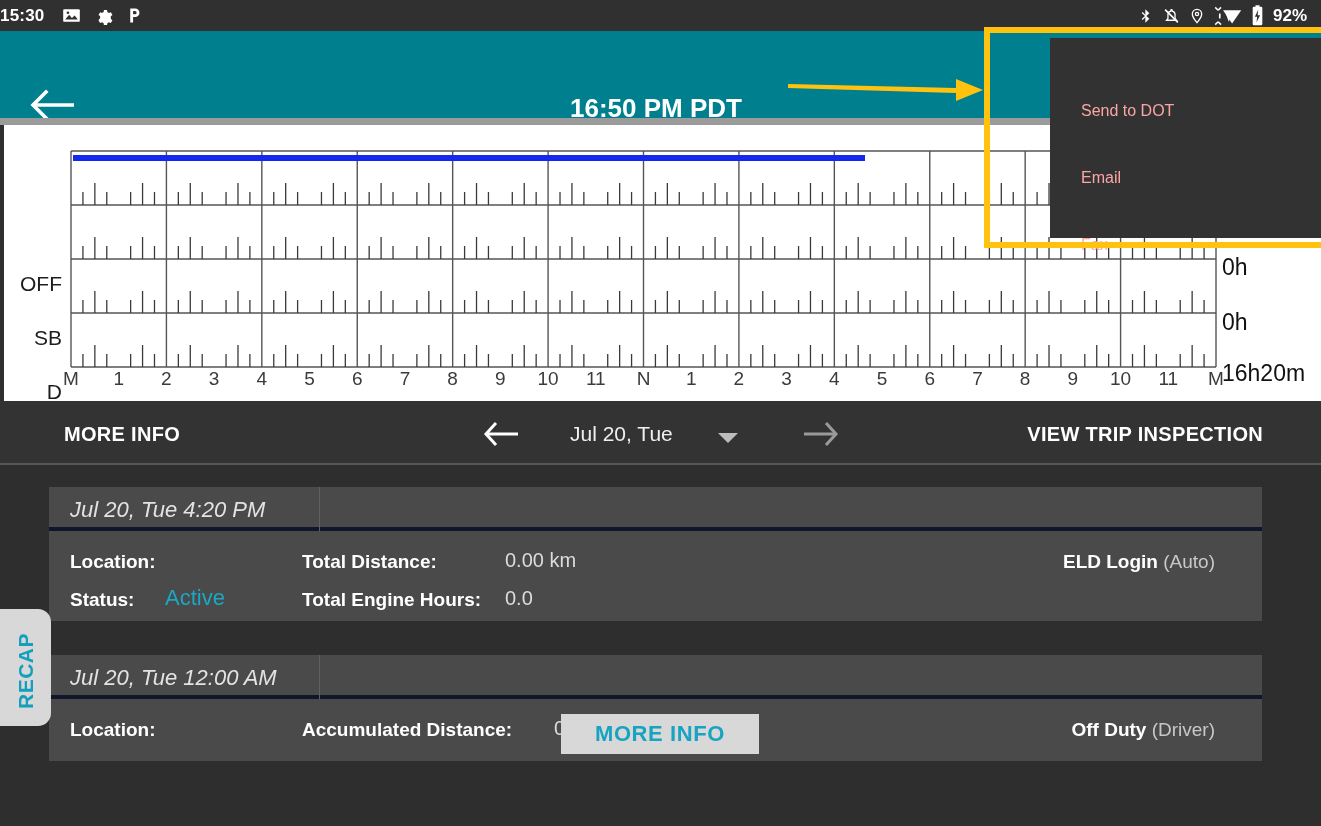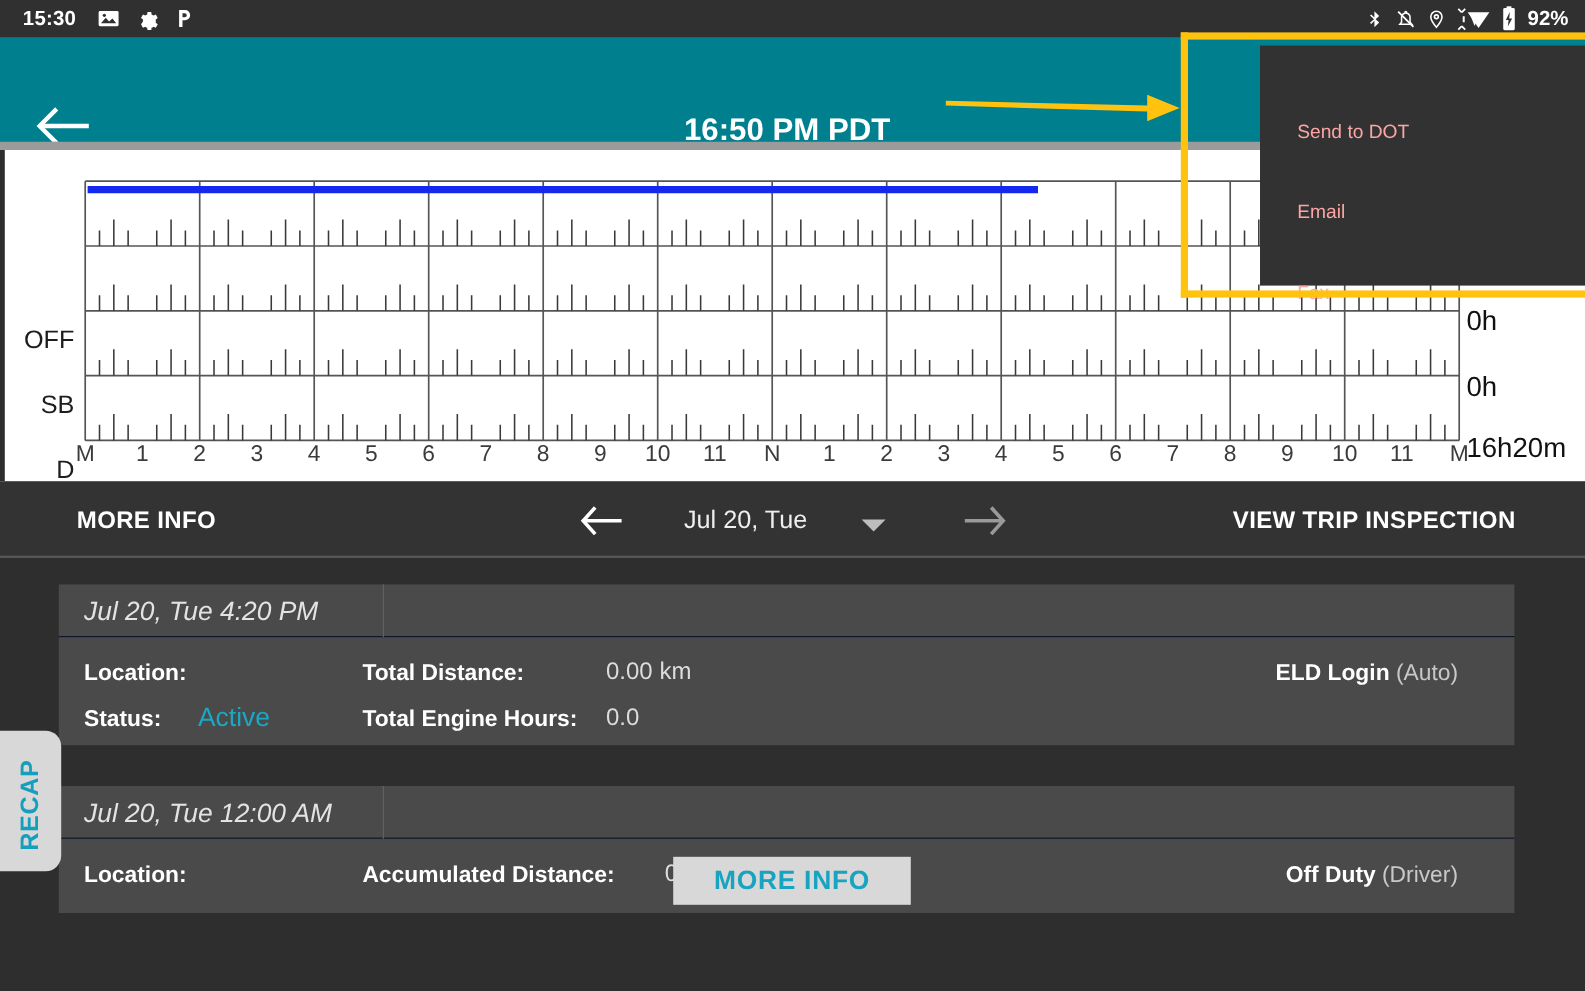--- a/index.html
+++ b/index.html
@@ -3,21 +3,21 @@
 <meta charset="utf-8">
 <style>
   * { margin:0; padding:0; box-sizing:border-box; }
   html,body{ width:1321px; height:826px; overflow:hidden; background:#2e2e2e;
     font-family:"Liberation Sans", sans-serif; }
   #app{ position:relative; width:1321px; height:826px; background:#2e2e2e; }
 
   
   .statusbar{ position:absolute; left:0; top:0; width:1321px; height:31px;
     background:#303030; display:flex; align-items:center; color:#fff; }
-  .sb-time{ font-size:17px; font-weight:bold; margin-left:19px; letter-spacing:.2px; }
+  .sb-time{ font-size:17px; font-weight:bold; letter-spacing:.2px; }
   .sb-left-icons{ display:flex; align-items:center; gap:13px; margin-left:18px; }
   .sb-right{ margin-left:auto; display:flex; align-items:center; gap:9px; margin-right:14px; }
   .sb-batt{ font-size:17px; font-weight:bold; }
   .ico{ display:inline-block; line-height:0; }
 
   
   .appbar{ position:absolute; left:0; top:31px; width:1321px; height:87px;
     background:#00808f; }
   .back-arrow{ position:absolute; left:30px; top:58px; width:45px; height:32px; cursor:pointer; }
   .appbar-title{ position:absolute; left:112px; top:62px; color:#fff;
@@ -58,21 +58,21 @@
   .caret{ position:absolute; left:718px; top:32px; width:0; height:0;
     border-left:10px solid transparent; border-right:10px solid transparent;
     border-top:10px solid #bdbdbd; cursor:pointer; }
   .nav-next{ position:absolute; left:803px; top:20px; width:36px; height:26px; cursor:pointer; }
   .view-trip{ position:absolute; right:58px; top:22px; color:#fff; font-size:20px;
     font-weight:bold; letter-spacing:.3px; cursor:pointer; }
 
   
   .cardsarea{ position:absolute; left:0; top:465px; width:1321px; height:296px; background:#2e2e2e; }
   .card{ position:absolute; left:49px; width:1213px; background:#4a4a4a; }
-  .card-head{ position:relative; height:44px; border-bottom:1px solid #0f172a; }
+  .card-head{ position:relative; height:44px; border-bottom:4px solid #0f172a; }
   .card-head .ts{ position:absolute; left:21px; top:10px; color:#e3e3e3;
     font-size:22px; font-style:italic; }
   .card-head .vsep{ position:absolute; left:270px; top:0; width:1px; height:44px; background:#606060; }
   .card-body{ position:relative; }
   .fld-label{ position:absolute; color:#ffffff; font-size:19px; font-weight:bold; }
   .fld-val{ position:absolute; color:#dcdcdc; font-size:20px; }
   .fld-val.teal{ color:#1aa8c4; font-size:22px; }
   .right-status{ position:absolute; font-size:19px; }
   .right-status b{ color:#ffffff; font-weight:bold; }
   .right-status span{ color:#c8c8c8; }

